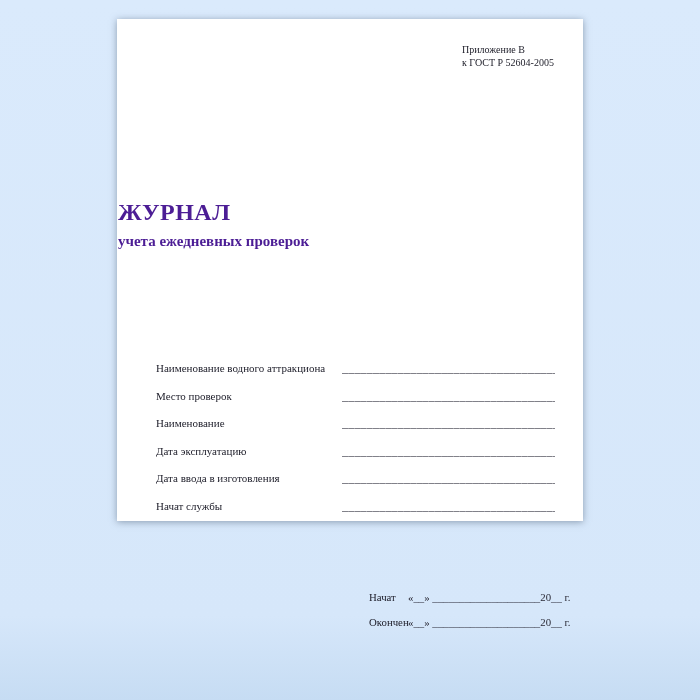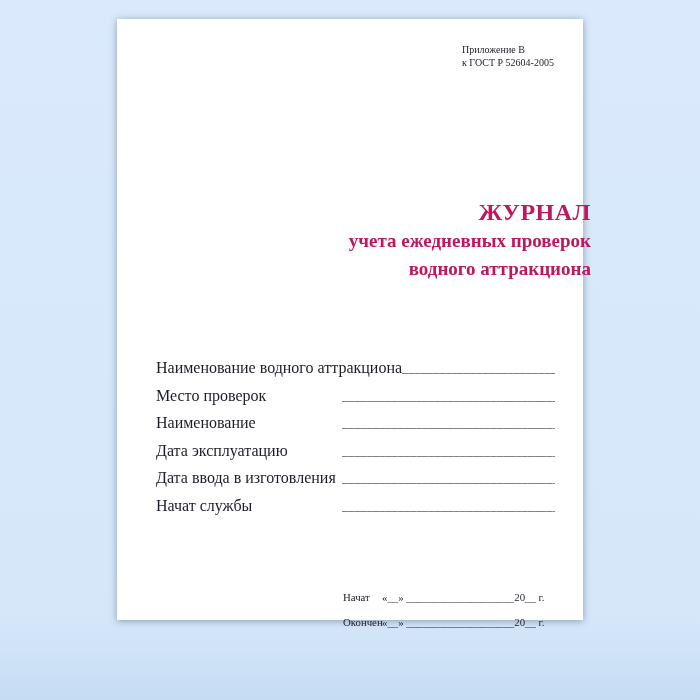--- a/index.html
+++ b/index.html
@@ -2,66 +2,65 @@
 <html><head>
 <meta charset="utf-8">
 <style>
   html, body { margin: 0; padding: 0; }
   body {
     width: 700px; height: 700px; position: relative; overflow: hidden;
     background: linear-gradient(180deg, #daeafc 0%, #d6e7fa 88%, #c6dcf3 100%);
     font-family: "Liberation Serif", "DejaVu Serif", serif;
   }
   .page {
-    position: absolute; left: 117px; top: 19px; width: 466px; height: 601px;
+    position: absolute; left: 117px; top: 19px; width: 466px; height: 502px;
     background: #ffffff; color: #1c1c28;
     box-shadow: 0 1px 7px rgba(96,114,136,0.65);
   }
   .annex {
     position: absolute; top: 24px; left: 345px;
     font-size: 10px; line-height: 13px; color: #23232e;
   }
   .title {
-    position: absolute; top: 179px; left: 8px; width: 100%;
-    text-align: right; font-weight: 700; color: #be185d;
+    position: absolute; top: 179px; left: 1px; width: 100%;
+    text-align: left; font-weight: 700; color: #4c1d95;
   }
   .t1 { font-size: 24px; line-height: 29px; letter-spacing: 0.5px; }
-  .t2 { font-size: 19px; line-height: 28px; }
+  .t2 { font-size: 15px; line-height: 28px; }
   .fields { position: absolute; top: 342px; left: 39px; width: 399px; }
   .frow { display: flex; height: 27.6px; align-items: flex-start; }
   .flabel {
-    flex: 0 0 186px; font-size: 16px; line-height: 14px;
+    flex: 0 0 186px; font-size: 11px; line-height: 14px;
     white-space: nowrap; color: #1c1c28;
   }
   .fline {
     flex: 1 1 auto; max-width: 213px; font-size: 11.8px; line-height: 14px;
     overflow: hidden; white-space: nowrap; color: #3c3c48; letter-spacing: 0.3px;
   }
   .footer {
     position: absolute; top: 571px; left: 226px;
     font-size: 10.8px; line-height: 14px; color: #1c1c28;
   }
-  .drow { margin-bottom: 11px; white-space: nowrap; }
+  .drow { margin-bottom: 11px; white-space: nowrap; margin-left: 26px; }
   .dlabel { display: inline-block; width: 39px; }
   .dvalue { color: #2a2a36; }
 </style>
 </head>
 <body>
 
 <div class="page">
 
   <div class="annex">
     <div>Приложение В</div>
     <div>к ГОСТ Р 52604-2005</div>
   </div>
 
   <div class="title">
     <div class="t1">ЖУРНАЛ</div>
     <div class="t2">учета ежедневных проверок</div>
-    <div class="t2">водного аттракциона</div>
   </div>
 
   <div class="fields">
     <div class="frow">
       <span class="flabel">Наименование водного аттракциона</span>
       <span class="fline">______________________________________</span>
     </div>
     <div class="frow">
       <span class="flabel">Место проверок</span>
       <span class="fline">______________________________________</span>

